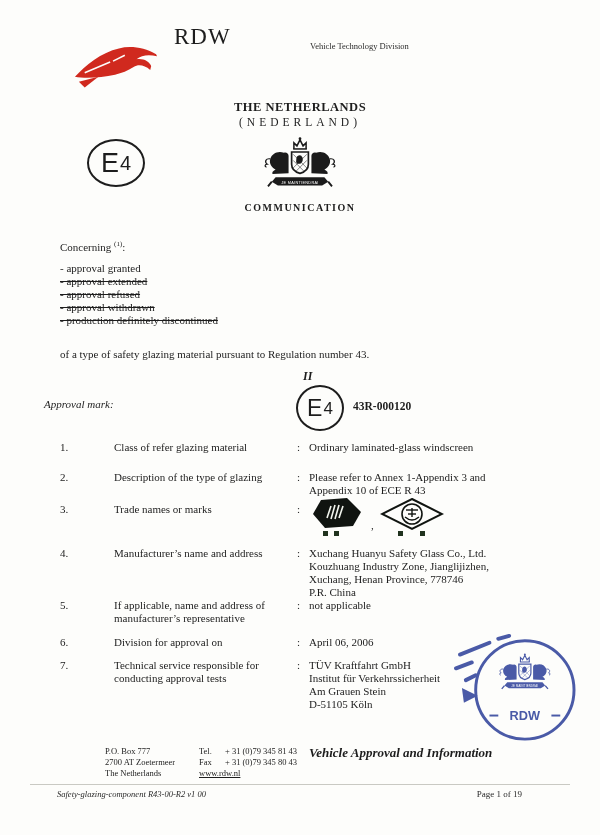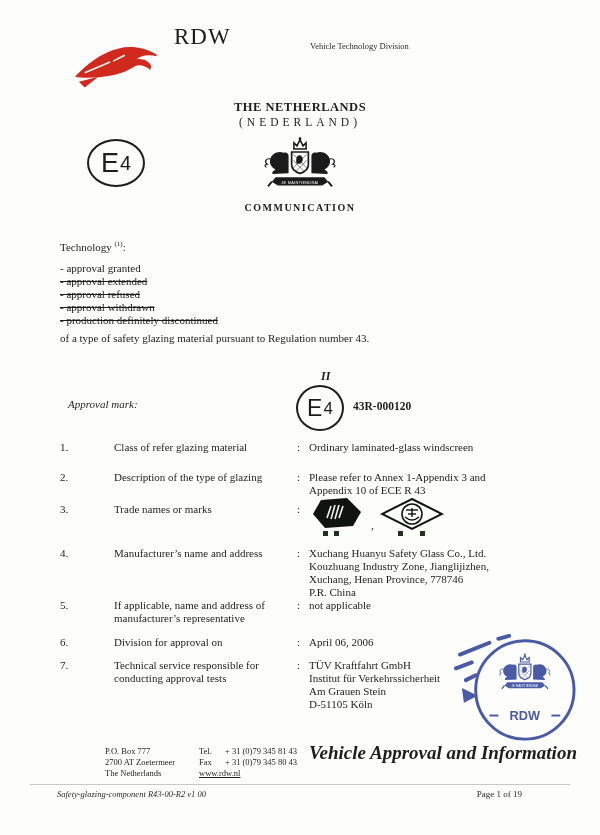--- a/index.html
+++ b/index.html
@@ -35,29 +35,29 @@
 
   .doc-type { position:absolute; top:201px; left:0; right:0; text-align:center;
     font-weight:bold; font-size:10px; letter-spacing:1.5px; }
 
   
   .concerning { position:absolute; top:238px; left:60px; right:50px; }
   .concerning .lead { margin-bottom:8px; }
   .concerning sup { font-size:7px; }
   .c-item { line-height:13.2px; }
   .struck { text-decoration:line-through; text-decoration-thickness:1px; }
-  .subject { margin-top:4px; }
+  .subject { margin-top:20px; }
 
   
   .appr-row { position:absolute; top:352px; left:60px; right:55px;
     display:flex; justify-content:space-between; font-weight:bold; font-size:11.5px; }
 
   
-  .mark-label { position:absolute; top:398px; left:68px; font-style:italic; }
-  .mark-class { position:absolute; top:370px; left:321px; font-style:italic; font-weight:bold; font-size:12px; }
+  .mark-label { position:absolute; top:398px; left:44px; font-style:italic; }
+  .mark-class { position:absolute; top:370px; left:303px; font-style:italic; font-weight:bold; font-size:12px; }
   .mark-circle { position:absolute; top:385px; left:296px; width:44px; height:42px; }
   .mark-circle .e-E { font-size:23px; line-height:1; }
   .mark-circle .e-4 { font-size:17px; line-height:1; margin-left:1px; }
   .mark-number { position:absolute; top:400px; left:353px; font-weight:bold; font-size:11.5px; }
 
   
   .items { position:absolute; top:441px; left:60px; right:38px; }
   .item-row { display:grid; grid-template-columns:54px 183px 12px 1fr; align-items:start; }
   .item-row .val, .item-row .lbl { white-space:pre-line; }
   .r1 { margin-bottom:17px; } .r2 { margin-bottom:6px; } .r3 { margin-bottom:9px; }
@@ -66,21 +66,21 @@
   .logo-comma { align-self:flex-end; margin:0 -4px 6px -4px; }
 
   
   .stamp { position:absolute; top:629px; left:452px; width:128px; height:118px; color:#3b4da0; opacity:.92; }
 
   
   .f-address { position:absolute; top:746px; left:105px; font-size:8.5px; line-height:11px; white-space:pre-line; }
   .f-contact { position:absolute; top:746px; left:199px; font-size:8.5px; line-height:11px; }
   .f-contact .row { display:grid; grid-template-columns:26px auto; }
   .f-link { text-decoration:underline; color:#1d1d1d; }
-  .f-tagline { position:absolute; top:746px; left:309px; font-weight:bold; font-style:italic; font-size:19px; }
+  .f-tagline { position:absolute; top:746px; left:309px; font-weight:bold; font-style:italic; font-size:13px; }
   .f-rule { position:absolute; top:784px; left:30px; right:30px; border-top:1px solid #c9c9c3; }
   .f-docref { position:absolute; top:788px; left:57px; font-style:italic; font-size:8.5px; color:#2a2a2a; }
   .f-page { position:absolute; top:788px; right:78px; font-size:9px; color:#2a2a2a; }
 </style>
 </head>
 <body>
 
 <div class="page">
 
   <svg width="0" height="0" style="position:absolute" aria-hidden="true">
@@ -141,21 +141,21 @@
     <span class="e-4">4</span>
   </div>
 
   <svg class="arms-top" viewBox="0 0 100 84">
     <use href="#coat" xlink:href="#coat"></use>
   </svg>
 
   <div class="doc-type">COMMUNICATION</div>
 
   <div class="concerning">
-    <div class="lead"><span>Technology</span>&nbsp;<sup>(1)</sup><span>:</span></div>
+    <div class="lead"><span>Concerning</span>&nbsp;<sup>(1)</sup><span>:</span></div>
     <div class="c-item">- approval granted</div>
     <div class="c-item struck">- approval extended</div>
     <div class="c-item struck">- approval refused</div>
     <div class="c-item struck">- approval withdrawn</div>
     <div class="c-item struck">- production definitely discontinued</div>
     <div class="subject">of a type of safety glazing material pursuant to Regulation number 43.</div>
   </div>
 
 
   <div class="mark-label">Approval mark:</div>

